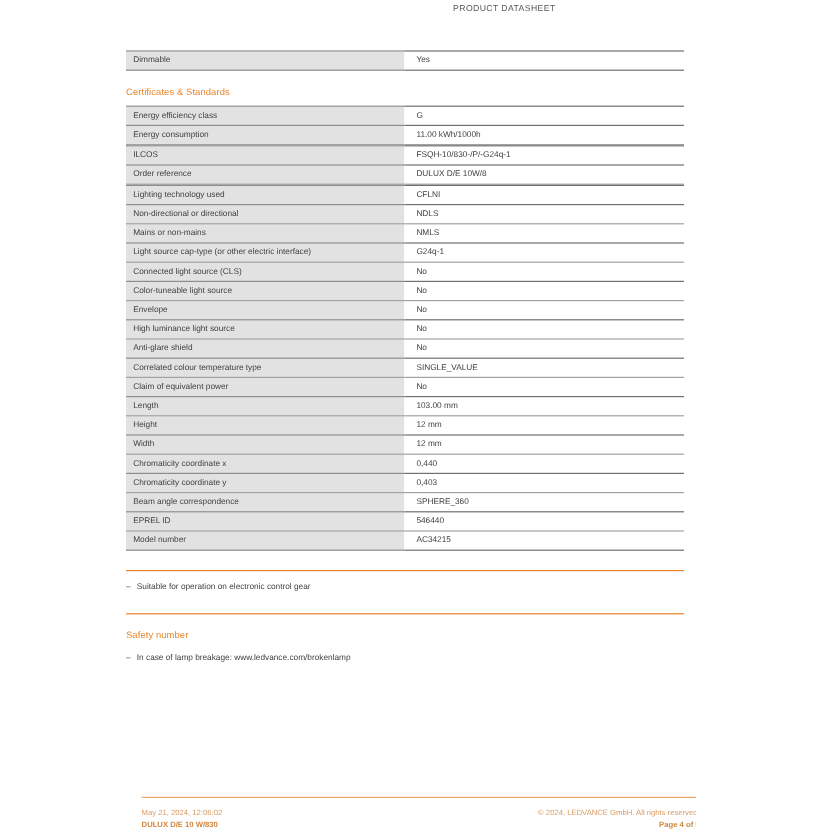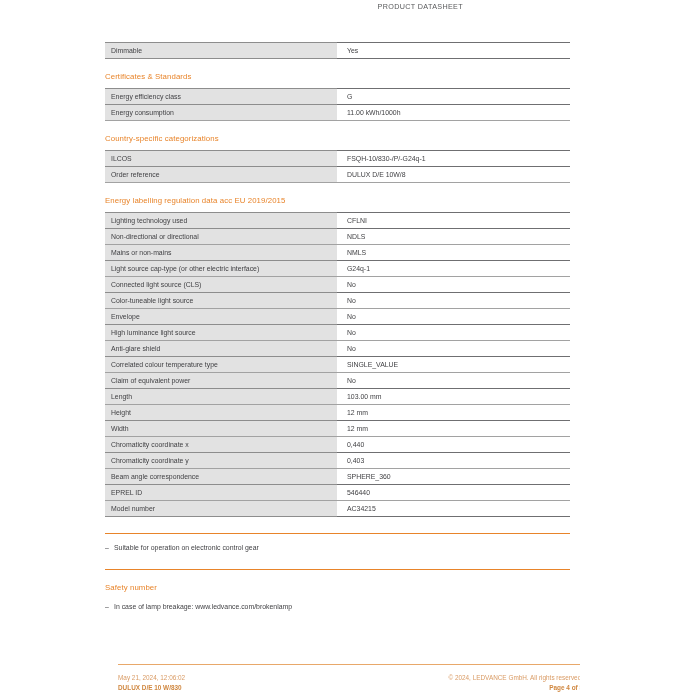--- a/index.html
+++ b/index.html
@@ -158,35 +158,33 @@
           <td class="label">Energy efficiency class</td>
           <td class="value">G</td>
         </tr>
         <tr>
           <td class="label">Energy consumption</td>
           <td class="value">11.00 kWh/1000h</td>
         </tr>
       </tbody>
     </table>
 
-    <div class="section-heading">Country-specific categorizations</div>
     <table class="spec">
       <tbody>
         <tr>
           <td class="label">ILCOS</td>
           <td class="value">FSQH-10/830-/P/-G24q-1</td>
         </tr>
         <tr>
           <td class="label">Order reference</td>
           <td class="value">DULUX D/E 10W/8</td>
         </tr>
       </tbody>
     </table>
 
-    <div class="section-heading">Energy labelling regulation data acc EU 2019/2015</div>
     <table class="spec">
       <tbody>
         <tr>
           <td class="label">Lighting technology used</td>
           <td class="value">CFLNI</td>
         </tr>
         <tr>
           <td class="label">Non-directional or directional</td>
           <td class="value">NDLS</td>
         </tr>

